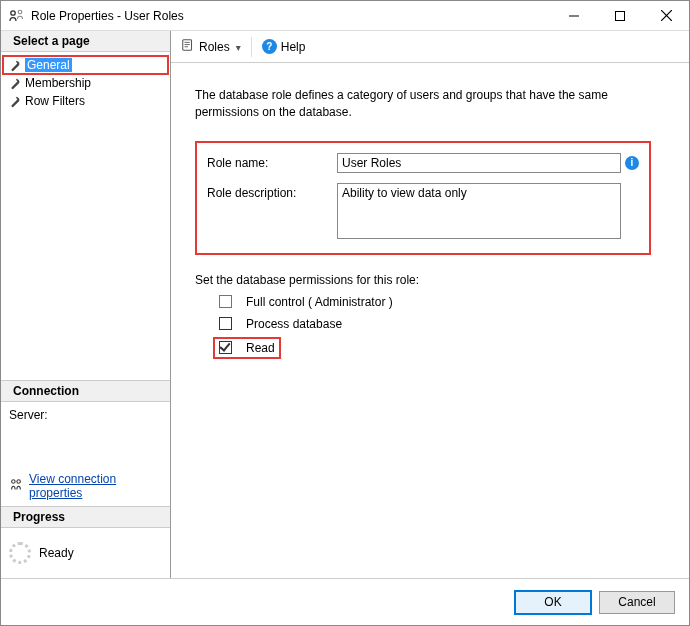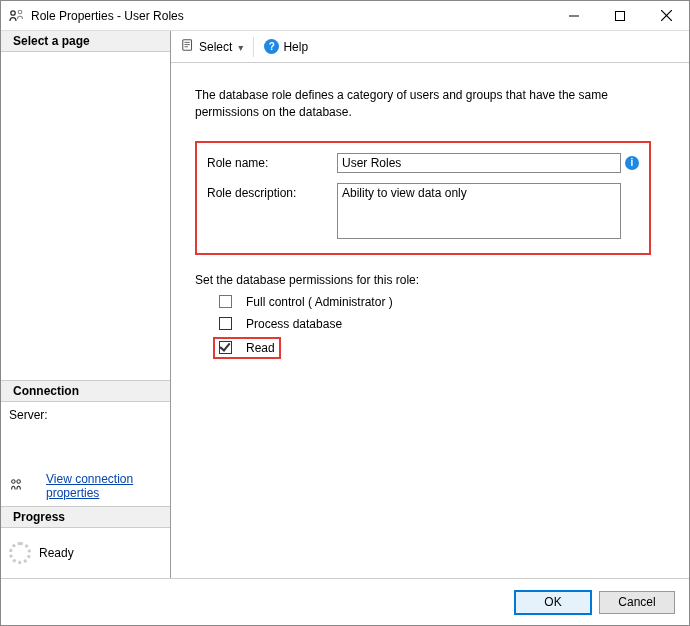--- a/index.html
+++ b/index.html
@@ -64,21 +64,21 @@
     padding: 0 2px;
   }
   .nav-item.highlighted {
     outline: 2px solid #e53935;
     outline-offset: -1px;
   }
   .nav-icon { width: 14px; height:14px; display:flex; align-items:center; justify-content:center; }
   .flex-spacer { flex: 1; }
   .connection-body { padding: 6px 8px; min-height: 80px; }
   .link { color: #0645ad; text-decoration: underline; }
-  .connection-icon-row { display:flex; align-items:center; gap:23px; margin-top:50px; }
+  .connection-icon-row { display:flex; align-items:center; gap:6px; margin-top:50px; }
   .progress-body { display:flex; align-items:center; gap:8px; padding: 8px; min-height: 50px; }
   .spinner {
     width: 22px; height: 22px; border-radius: 50%;
     border: 3px dotted #ccc;
   }
   
   .right-pane { flex:1; display:flex; flex-direction:column; }
   .toolbar {
     height: 32px;
     display:flex; align-items:center;
@@ -192,20 +192,46 @@
           <line x1="11" y1="0" x2="0" y2="11" stroke="#000" stroke-width="1.2"></line>
         </svg>
     </div>
   </div>
 </div>
 
 <div class="main">
 
   <div class="left-pane">
     <div class="section-header">Select a page</div>
+    <div class="nav-list">
+      <div class="nav-item selected highlighted">
+        <span class="nav-icon">
+          <svg width="13" height="13" viewBox="0 0 16 16">
+              <path d="M10 2a4 4 0 0 1 3.6 5.7L7 14.3a1.5 1.5 0 1 1-2.1-2.1l6.6-6.6A4 4 0 0 1 10 2z" fill="#444"></path>
+            </svg>
+        </span>
+        <span class="nav-text">General</span>
+      </div>
+      <div class="nav-item">
+        <span class="nav-icon">
+          <svg width="13" height="13" viewBox="0 0 16 16">
+              <path d="M10 2a4 4 0 0 1 3.6 5.7L7 14.3a1.5 1.5 0 1 1-2.1-2.1l6.6-6.6A4 4 0 0 1 10 2z" fill="#444"></path>
+            </svg>
+        </span>
+        <span>Membership</span>
+      </div>
+      <div class="nav-item">
+        <span class="nav-icon">
+          <svg width="13" height="13" viewBox="0 0 16 16">
+              <path d="M10 2a4 4 0 0 1 3.6 5.7L7 14.3a1.5 1.5 0 1 1-2.1-2.1l6.6-6.6A4 4 0 0 1 10 2z" fill="#444"></path>
+            </svg>
+        </span>
+        <span>Row Filters</span>
+      </div>
+    </div>
     <div class="flex-spacer"></div>
     <div class="section-header">Connection</div>
     <div class="connection-body">
       <div>Server:</div>
       <div class="connection-icon-row">
         <span>
           <svg width="14" height="14" viewBox="0 0 16 16">
             <circle cx="5" cy="4" r="2" fill="none" stroke="#333" stroke-width="1.2"></circle>
             <circle cx="11" cy="4" r="2" fill="none" stroke="#333" stroke-width="1.2"></circle>
             <path d="M3 13c0-2 .8-3.5 2-3.5s2 1.5 2 3.5M9 13c0-2 .8-3.5 2-3.5s2 1.5 2 3.5" fill="none" stroke="#333" stroke-width="1.2"></path>
@@ -225,21 +251,21 @@
     <div class="toolbar">
       <div class="script-btn">
         <span>
           <svg width="14" height="14" viewBox="0 0 16 16">
             <rect x="2" y="2" width="10" height="12" rx="1" fill="none" stroke="#555" stroke-width="1.2"></rect>
             <line x1="4" y1="5" x2="10" y2="5" stroke="#555" stroke-width="1"></line>
             <line x1="4" y1="7.5" x2="10" y2="7.5" stroke="#555" stroke-width="1"></line>
             <line x1="4" y1="10" x2="8" y2="10" stroke="#555" stroke-width="1"></line>
           </svg>
         </span>
-        <span>Select</span>
+        <span>Roles</span>
       </div>
       <span class="dropdown-arrow"></span>
       <div class="sep"></div>
       <div class="help-btn">
         <span class="help-circle">?</span>
         <span>Help</span>
       </div>
     </div>
 
     <div class="content">

